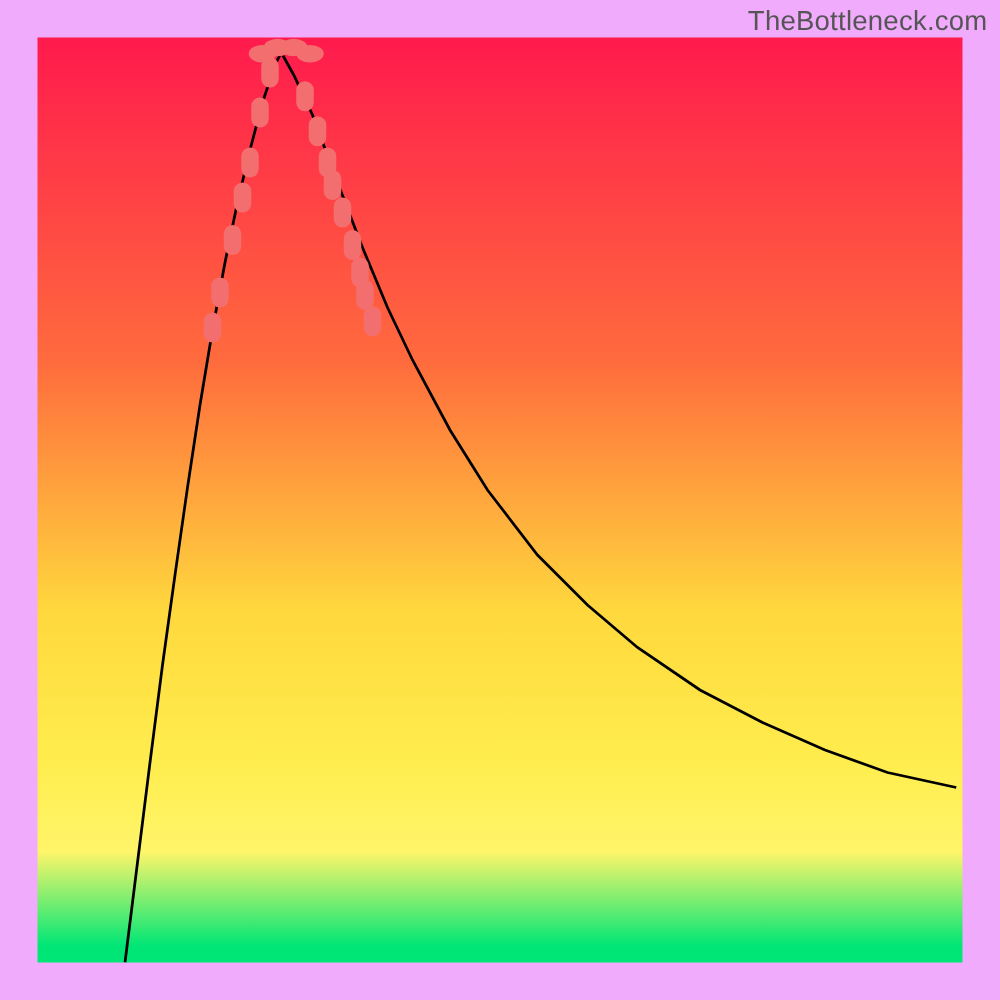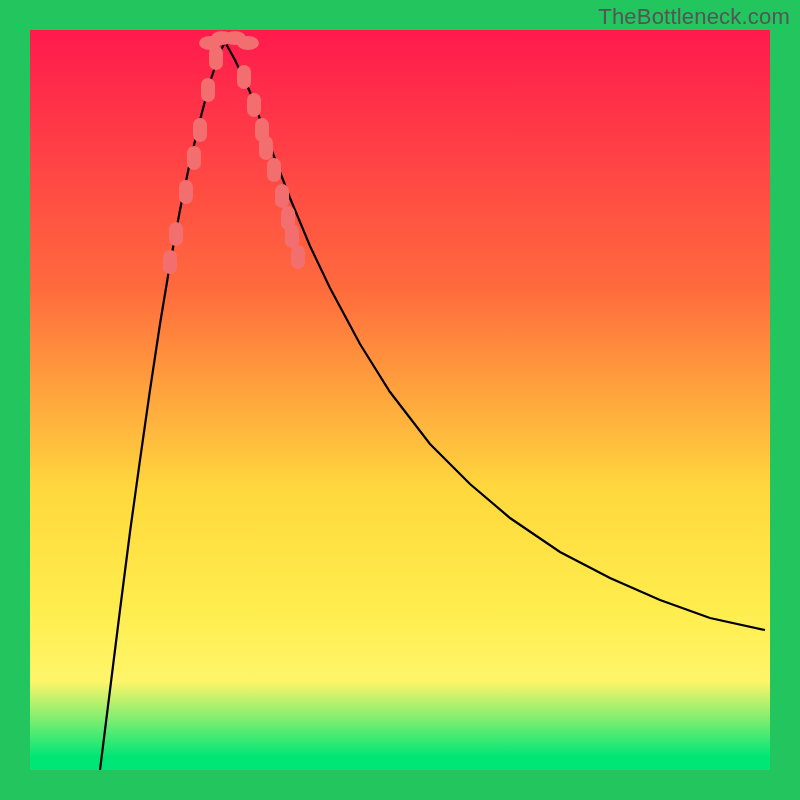--- a/index.html
+++ b/index.html
@@ -10,21 +10,21 @@
     background: #000;
     overflow: hidden;
     font-family: Arial, Helvetica, sans-serif;
   }
   .frame {
     position: absolute;
     left: 0;
     top: 0;
     width: 800px;
     height: 800px;
-    background: #22c55e;
+    background: #f0abfc;
   }
   .plot {
     position: absolute;
     left: 30px;
     top: 30px;
     width: 740px;
     height: 740px;
     background: linear-gradient(to bottom,
       #ff1a4d 0%,
       #ff6b3d 35%,

